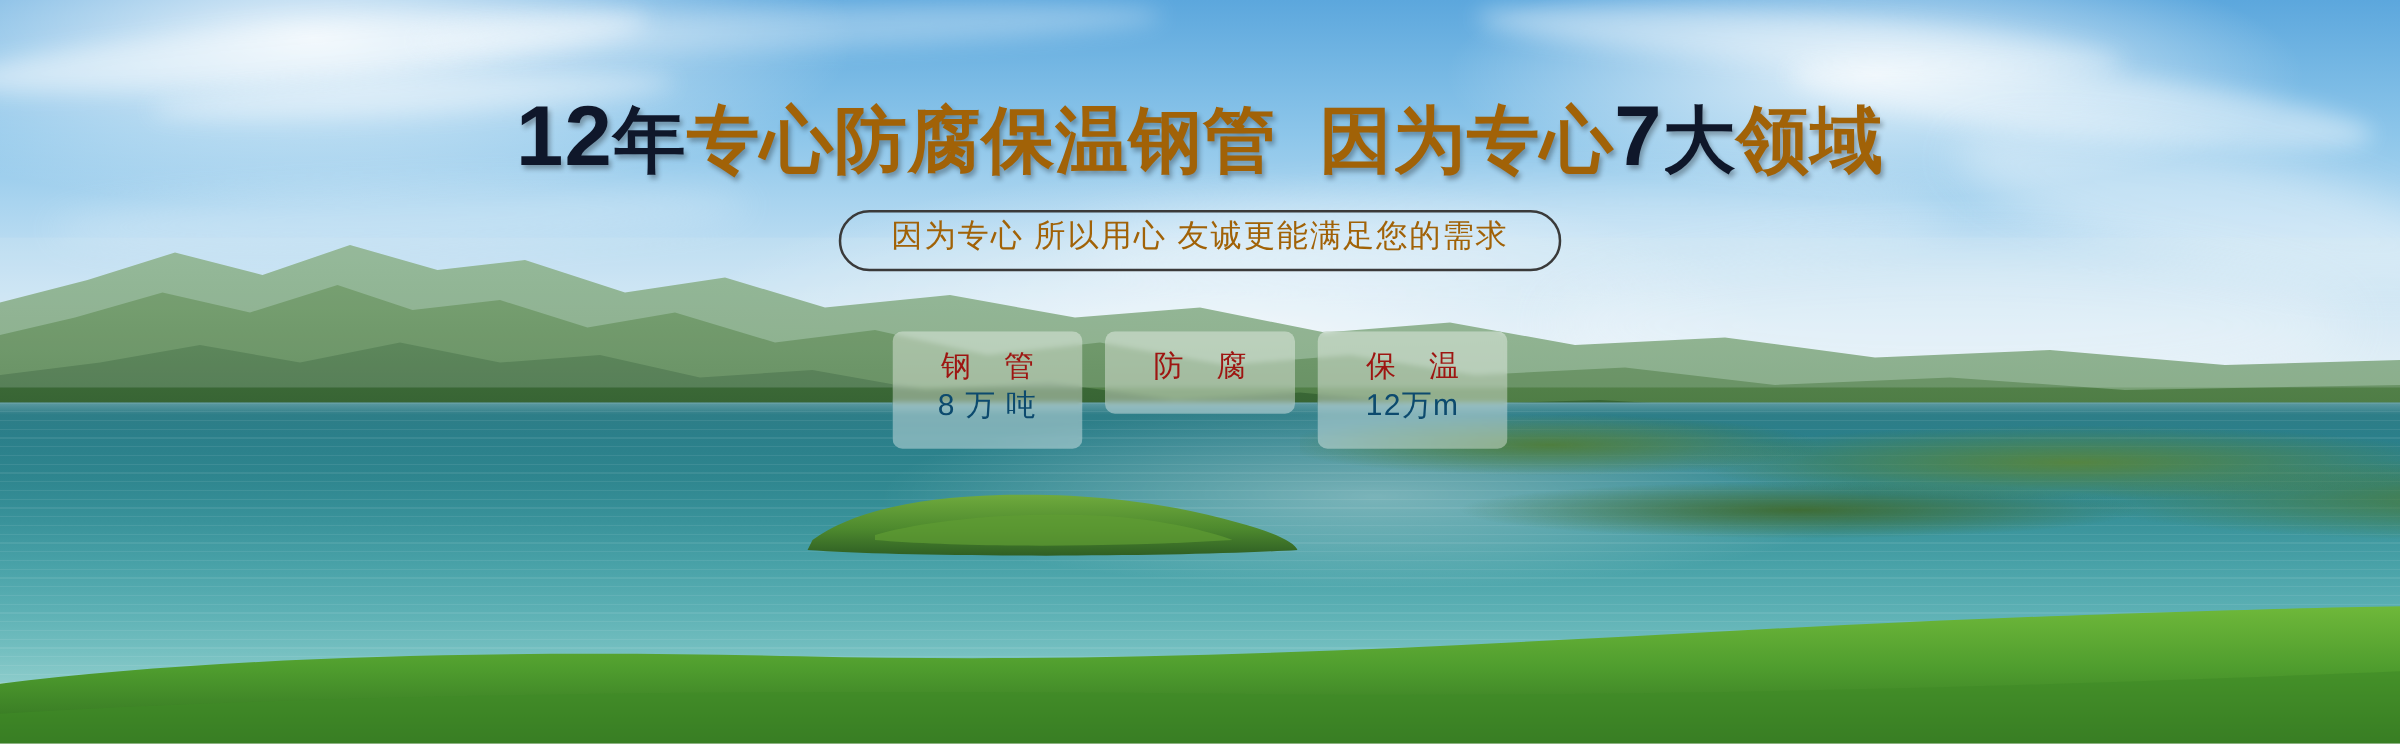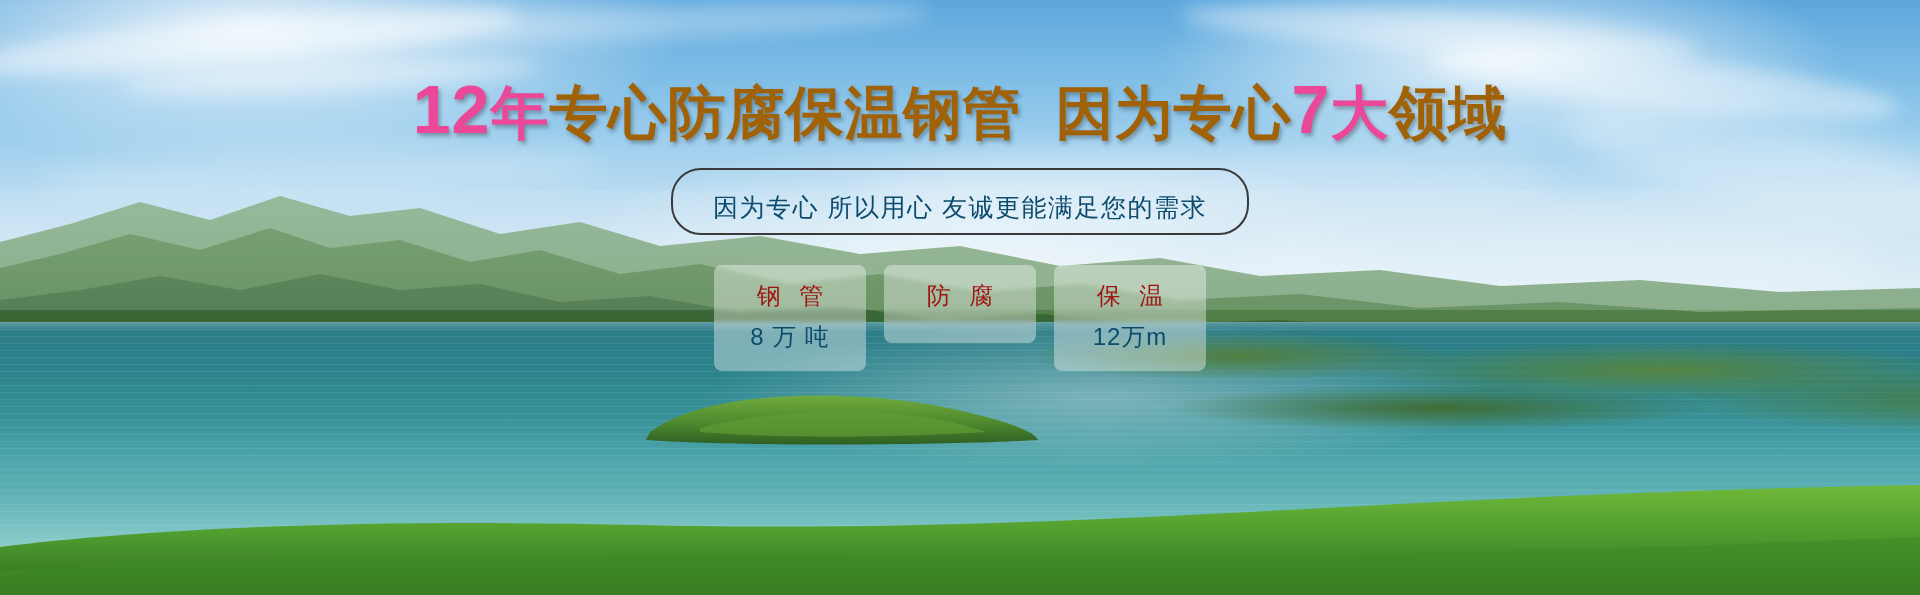--- a/index.html
+++ b/index.html
@@ -102,36 +102,36 @@
     position:absolute; top:78px; left:0; width:1920px;
     text-align:center;
     font-family:"Liberation Sans","DejaVu Sans",sans-serif;
     font-weight:bold;
     font-size:58px;
     line-height:62px;
     letter-spacing:1px;
     white-space:nowrap;
     text-shadow:2px 3px 4px rgba(0,0,0,0.30);
   }
-  .hl-red   { color:#ec4899; }
+  .hl-red   { color:#0f172a; }
   .hl-dark  { color:#a16207; }
   .hl-num   { font-size:68px; }
   .hl-gap   { display:inline-block; width:34px; }
 
   .subtitle-wrap {
     position:absolute; top:168px; left:0; width:1920px;
     display:flex; justify-content:center;
   }
   .subtitle {
     border:2px solid #3a3a3a;
     border-radius:30px;
-    padding:22px 40px 11px 40px;
+    padding:4px 40px 11px 40px;
     font-size:25px;
     line-height:30px;
-    color:#0c4a6e;
+    color:#a16207;
     letter-spacing:1.5px;
     white-space:nowrap;
     background:transparent;
     font-family:"Liberation Sans","DejaVu Sans",sans-serif;
   }
 
   
   .cards {
     position:absolute; top:265px; left:0; width:1920px;
     display:flex; justify-content:center; align-items:flex-start;
@@ -144,22 +144,21 @@
     border-radius:8px;
     text-align:center;
     backdrop-filter:blur(2px);
   }
   .card-label {
     font-size:24px;
     line-height:30px;
     color:#9e1511;
     letter-spacing:6px;
     text-indent:6px;
-    font-family:Liberation Sans, sans-serif;
-    margin-bottom:12px;
+    font-family:Liberation Mono, monospace;
   }
   .card-value {
     font-size:24px;
     line-height:28px;
     color:#0c4a6e;
     letter-spacing:1px;
     font-family:"Liberation Sans","DejaVu Sans",sans-serif;
     white-space:nowrap;
   }
   .card-value sup { font-size:14px; vertical-align:super; }

